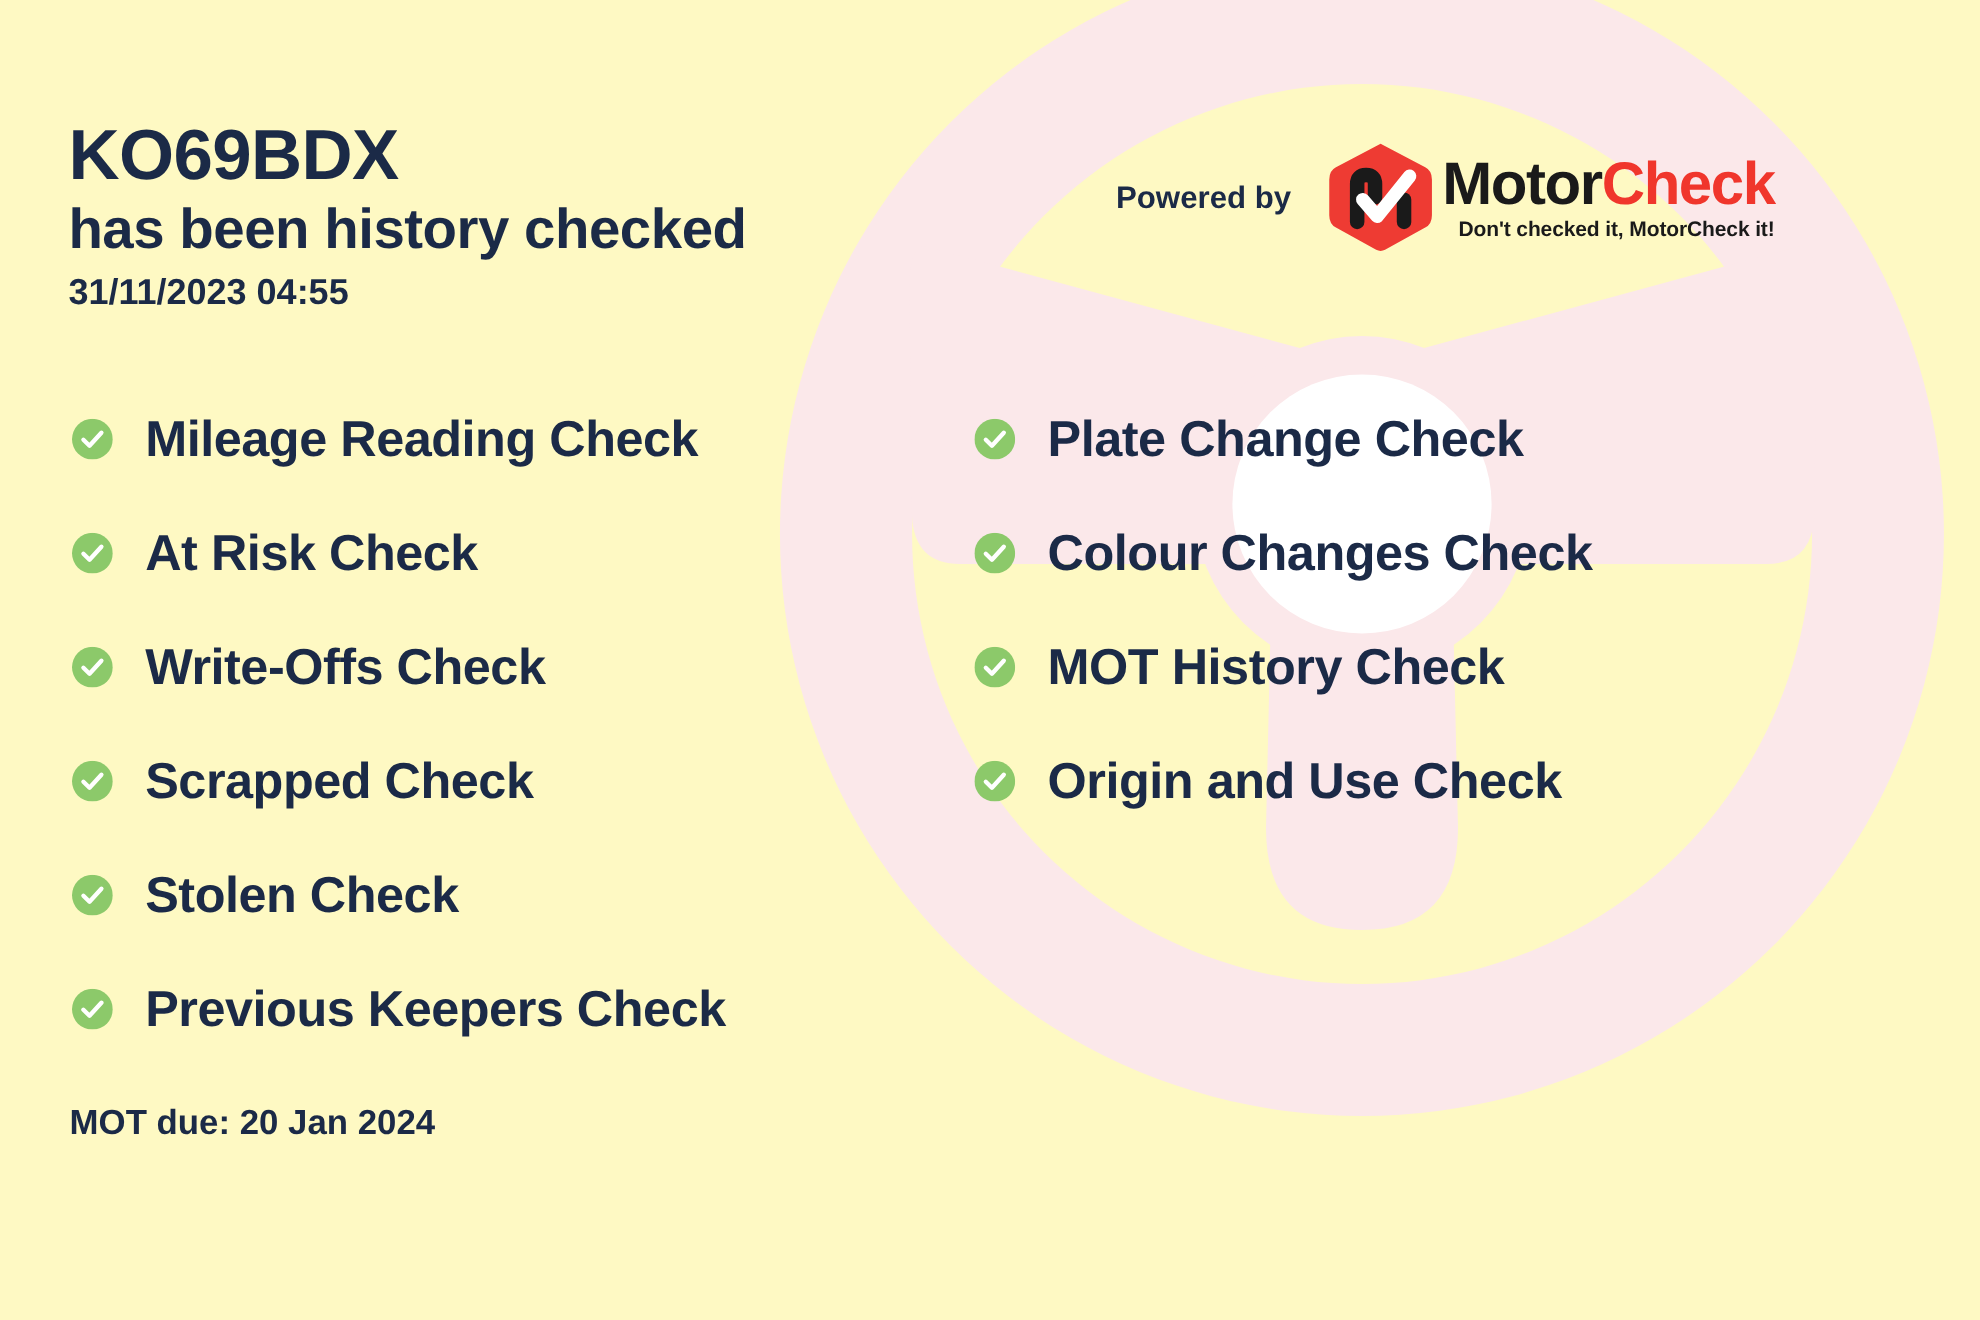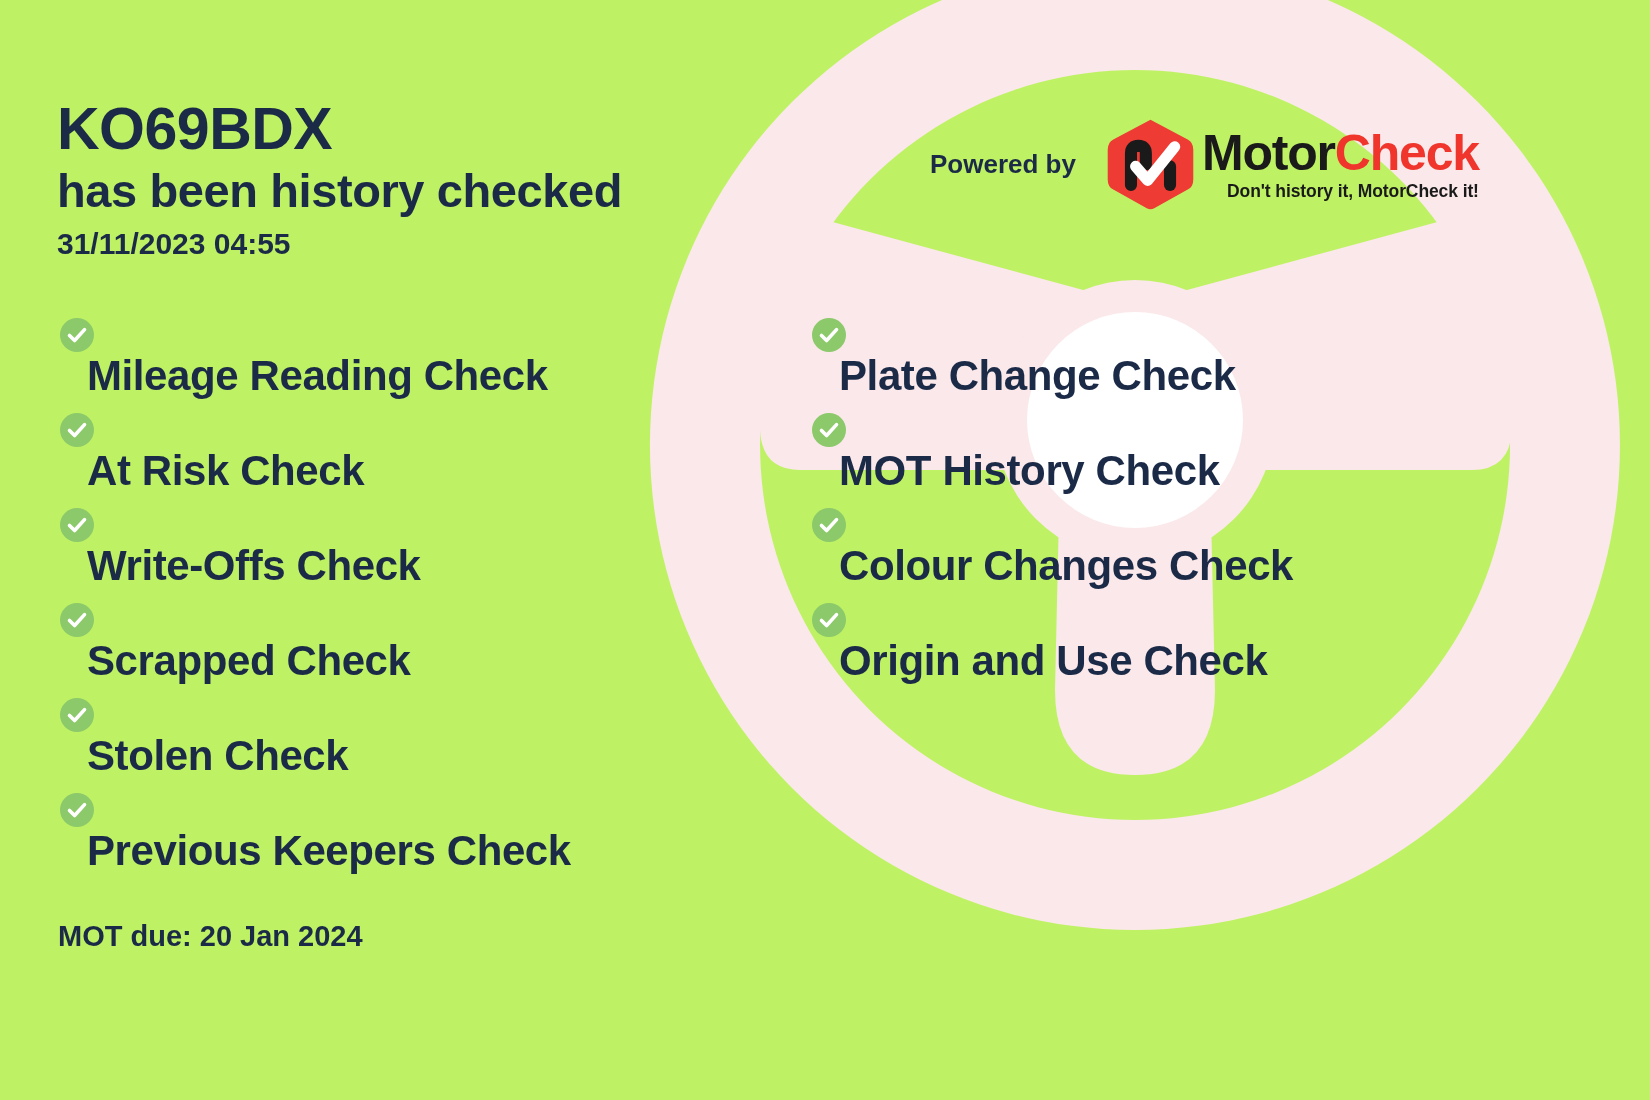--- a/index.html
+++ b/index.html
@@ -7,21 +7,21 @@
     padding: 0;
     background: #ffffff;
   }
   body {
     font-family: "Liberation Sans", sans-serif;
   }
   #card {
     position: relative;
     width: 1650px;
     height: 1100px;
-    background: #bef264;
+    background: #fef9c3;
     overflow: hidden;
   }
 
   
   #wheel-watermark {
     position: absolute;
     left: 0;
     top: 0;
     width: 1650px;
     height: 1100px;
@@ -118,22 +118,22 @@
   
   .check-column {
     position: absolute;
     top: 318px;
   }
   #column-left  { left: 60px;  }
   #column-right { left: 812px; }
 
   .check-item {
     display: flex;
+    align-items: center;
     height: 95px;
-    flex-direction: column;
   }
   .check-badge {
     width: 34px;
     height: 34px;
     flex: 0 0 auto;
   }
   .check-label {
     font-size: 42px;
     font-weight: bold;
     color: #1B2A47;
@@ -196,21 +196,21 @@
           <path d="M29 72 L29 38 Q29 30 37 30 Q45 30 45 38 L45 50" stroke="#1A1A1A" stroke-width="13" stroke-linecap="round" fill="none"></path>
           <path d="M71 72 L71 52" stroke="#1A1A1A" stroke-width="13" stroke-linecap="round" fill="none"></path>
 
           <path d="M34 52 L47 67 L76 31" stroke="#FFFFFF" stroke-width="12" stroke-linecap="round" stroke-linejoin="round" fill="none"></path>
         </svg>
 
         <div class="logo-words">
           <div class="logo-wordmark">
             <span class="wm-motor">Motor</span><span class="wm-check">Check</span>
           </div>
-          <div class="logo-tagline">Don't history it, MotorCheck it!</div>
+          <div class="logo-tagline">Don't checked it, MotorCheck it!</div>
         </div>
       </div>
     </div>
 
     <div id="column-left" class="check-column">
       <div class="check-item">
         <svg class="check-badge" viewBox="0 0 34 34" xmlns="http://www.w3.org/2000/svg">
             <circle cx="17" cy="17" r="17" fill="#8CC96A"></circle>
             <path d="M9.5 17.5 L14.6 22.5 L24.5 11.6" stroke="#FFFFFF" stroke-width="3.6" stroke-linecap="round" stroke-linejoin="round" fill="none"></path>
           </svg>
@@ -259,28 +259,28 @@
             <circle cx="17" cy="17" r="17" fill="#8CC96A"></circle>
             <path d="M9.5 17.5 L14.6 22.5 L24.5 11.6" stroke="#FFFFFF" stroke-width="3.6" stroke-linecap="round" stroke-linejoin="round" fill="none"></path>
           </svg>
         <span class="check-label">Plate Change Check</span>
       </div>
       <div class="check-item">
         <svg class="check-badge" viewBox="0 0 34 34" xmlns="http://www.w3.org/2000/svg">
             <circle cx="17" cy="17" r="17" fill="#8CC96A"></circle>
             <path d="M9.5 17.5 L14.6 22.5 L24.5 11.6" stroke="#FFFFFF" stroke-width="3.6" stroke-linecap="round" stroke-linejoin="round" fill="none"></path>
           </svg>
+        <span class="check-label">Colour Changes Check</span>
+      </div>
+      <div class="check-item">
+        <svg class="check-badge" viewBox="0 0 34 34" xmlns="http://www.w3.org/2000/svg">
+            <circle cx="17" cy="17" r="17" fill="#8CC96A"></circle>
+            <path d="M9.5 17.5 L14.6 22.5 L24.5 11.6" stroke="#FFFFFF" stroke-width="3.6" stroke-linecap="round" stroke-linejoin="round" fill="none"></path>
+          </svg>
         <span class="check-label">MOT History Check</span>
-      </div>
-      <div class="check-item">
-        <svg class="check-badge" viewBox="0 0 34 34" xmlns="http://www.w3.org/2000/svg">
-            <circle cx="17" cy="17" r="17" fill="#8CC96A"></circle>
-            <path d="M9.5 17.5 L14.6 22.5 L24.5 11.6" stroke="#FFFFFF" stroke-width="3.6" stroke-linecap="round" stroke-linejoin="round" fill="none"></path>
-          </svg>
-        <span class="check-label">Colour Changes Check</span>
       </div>
       <div class="check-item">
         <svg class="check-badge" viewBox="0 0 34 34" xmlns="http://www.w3.org/2000/svg">
             <circle cx="17" cy="17" r="17" fill="#8CC96A"></circle>
             <path d="M9.5 17.5 L14.6 22.5 L24.5 11.6" stroke="#FFFFFF" stroke-width="3.6" stroke-linecap="round" stroke-linejoin="round" fill="none"></path>
           </svg>
         <span class="check-label">Origin and Use Check</span>
       </div>
     </div>
 

